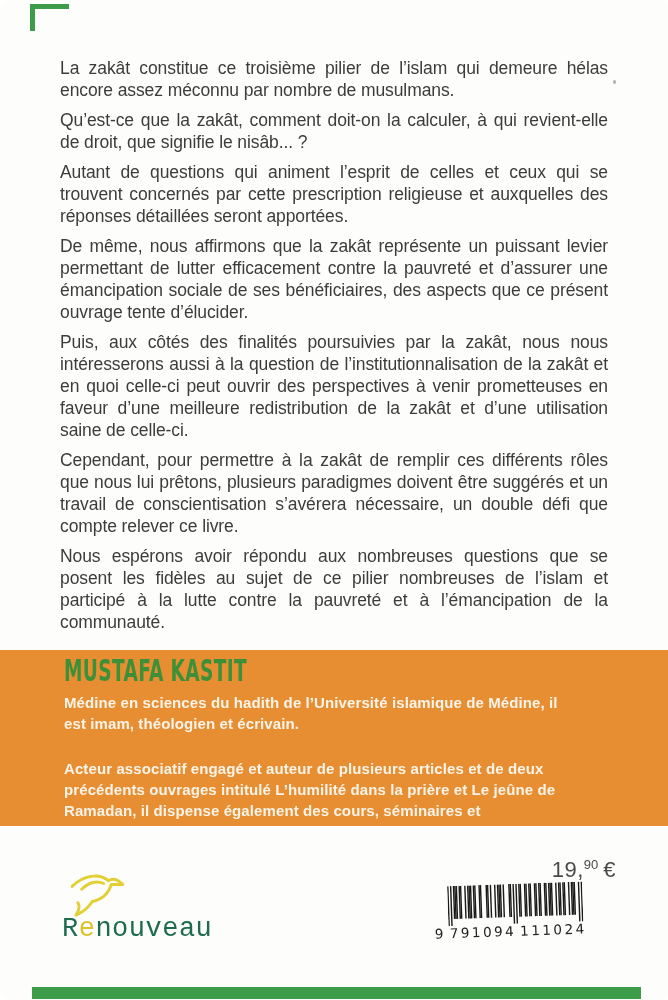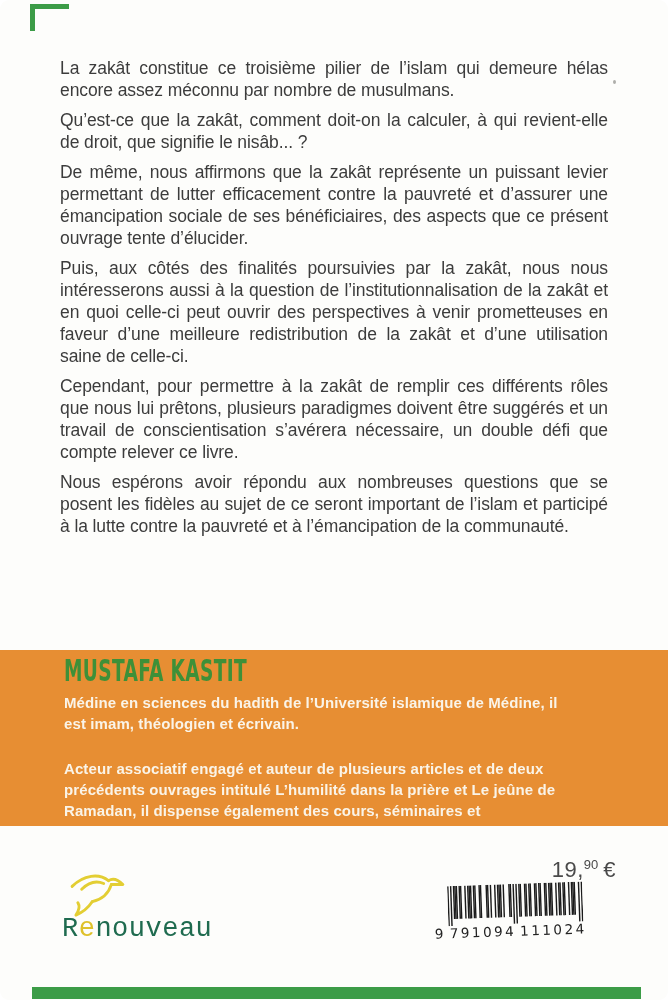--- a/index.html
+++ b/index.html
@@ -93,24 +93,25 @@
 </head>
 <body>
 
 <div class="page">
 
   <div class="corner-mark"></div>
 
   <main class="synopsis">
     <p>La zakât constitue ce troisième pilier de l’islam qui demeure hélas encore assez méconnu par nombre de musulmans.</p>
     <p>Qu’est-ce que la zakât, comment doit-on la calculer, à qui revient-elle de droit, que signifie le nisâb... ?</p>
+    <p>Autant de questions qui animent l’esprit de celles et ceux qui se trouvent concernés par cette prescription religieuse et auxquelles des réponses détaillées seront apportées.</p>
     <p>De même, nous affirmons que la zakât représente un puissant levier permettant de lutter efficacement contre la pauvreté et d’assurer une émancipation sociale de ses bénéficiaires, des aspects que ce présent ouvrage tente d’élucider.</p>
     <p>Puis, aux côtés des finalités poursuivies par la zakât, nous nous intéresserons aussi à la question de l’institutionnalisation de la zakât et en quoi celle-ci peut ouvrir des perspectives à venir prometteuses en faveur d’une meilleure redistribution de la zakât et d’une utilisation saine de celle-ci.</p>
     <p>Cependant, pour permettre à la zakât de remplir ces différents rôles que nous lui prêtons, plusieurs paradigmes doivent être suggérés et un travail de conscientisation s’avérera nécessaire, un double défi que compte relever ce livre.</p>
-    <p>Nous espérons avoir répondu aux nombreuses questions que se posent les fidèles au sujet de ce seront important de l’islam et participé à la lutte contre la pauvreté et à l’émancipation de la communauté.</p>
+    <p>Nous espérons avoir répondu aux nombreuses questions que se posent les fidèles au sujet de ce pilier nombreuses de l’islam et participé à la lutte contre la pauvreté et à l’émancipation de la communauté.</p>
   </main>
 
   <div class="speck"></div>
 
   <section class="author-banner">
     <h1 class="author-name">MUSTAFA KASTIT</h1>
     <p>Médine en sciences du hadith de l’Université islamique de Médine, il est imam, théologien et écrivain.</p>
     <p>Acteur associatif engagé et auteur de plusieurs articles et de deux précédents ouvrages intitulé L’humilité dans la prière et Le jeûne de Ramadan, il dispense également des cours, séminaires et conférences en Belgique et en France principalement.</p>
   </section>
 

